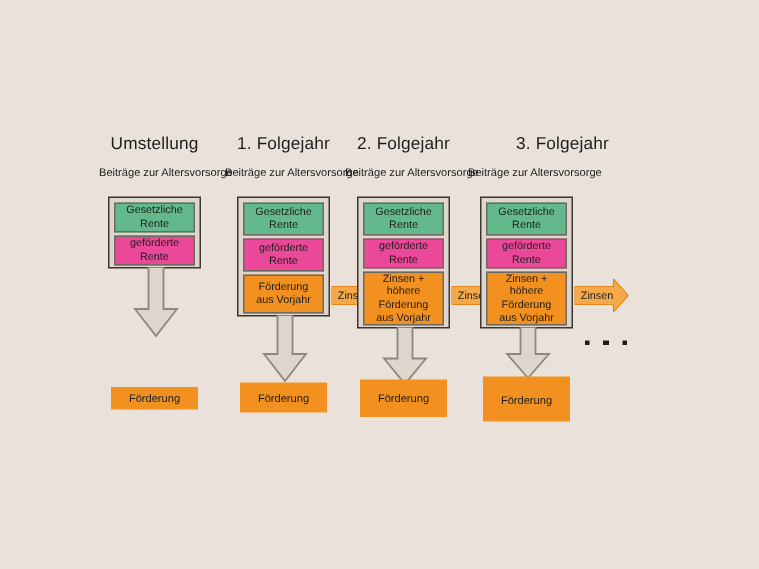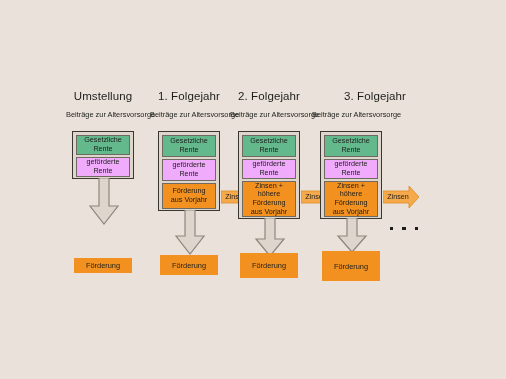--- a/index.html
+++ b/index.html
@@ -53,21 +53,21 @@
     display: flex;
     align-items: center;
     justify-content: center;
     text-align: center;
     font-size: 7.2px;
     line-height: 8.6px;
     color: #1d1d1b;
     white-space: pre-line;
   }
   .seg.green  { background: #63b98c; }
-  .seg.blue   { background: #f0abfc; }
+  .seg.blue   { background: #ec4899; }
   .seg.orange { background: #f2911f; }
   .seg + .seg { margin-top: 2px; }
 
   
   .down-arrow {
     position: absolute;
   }
 
   
   .zins-arrow {

